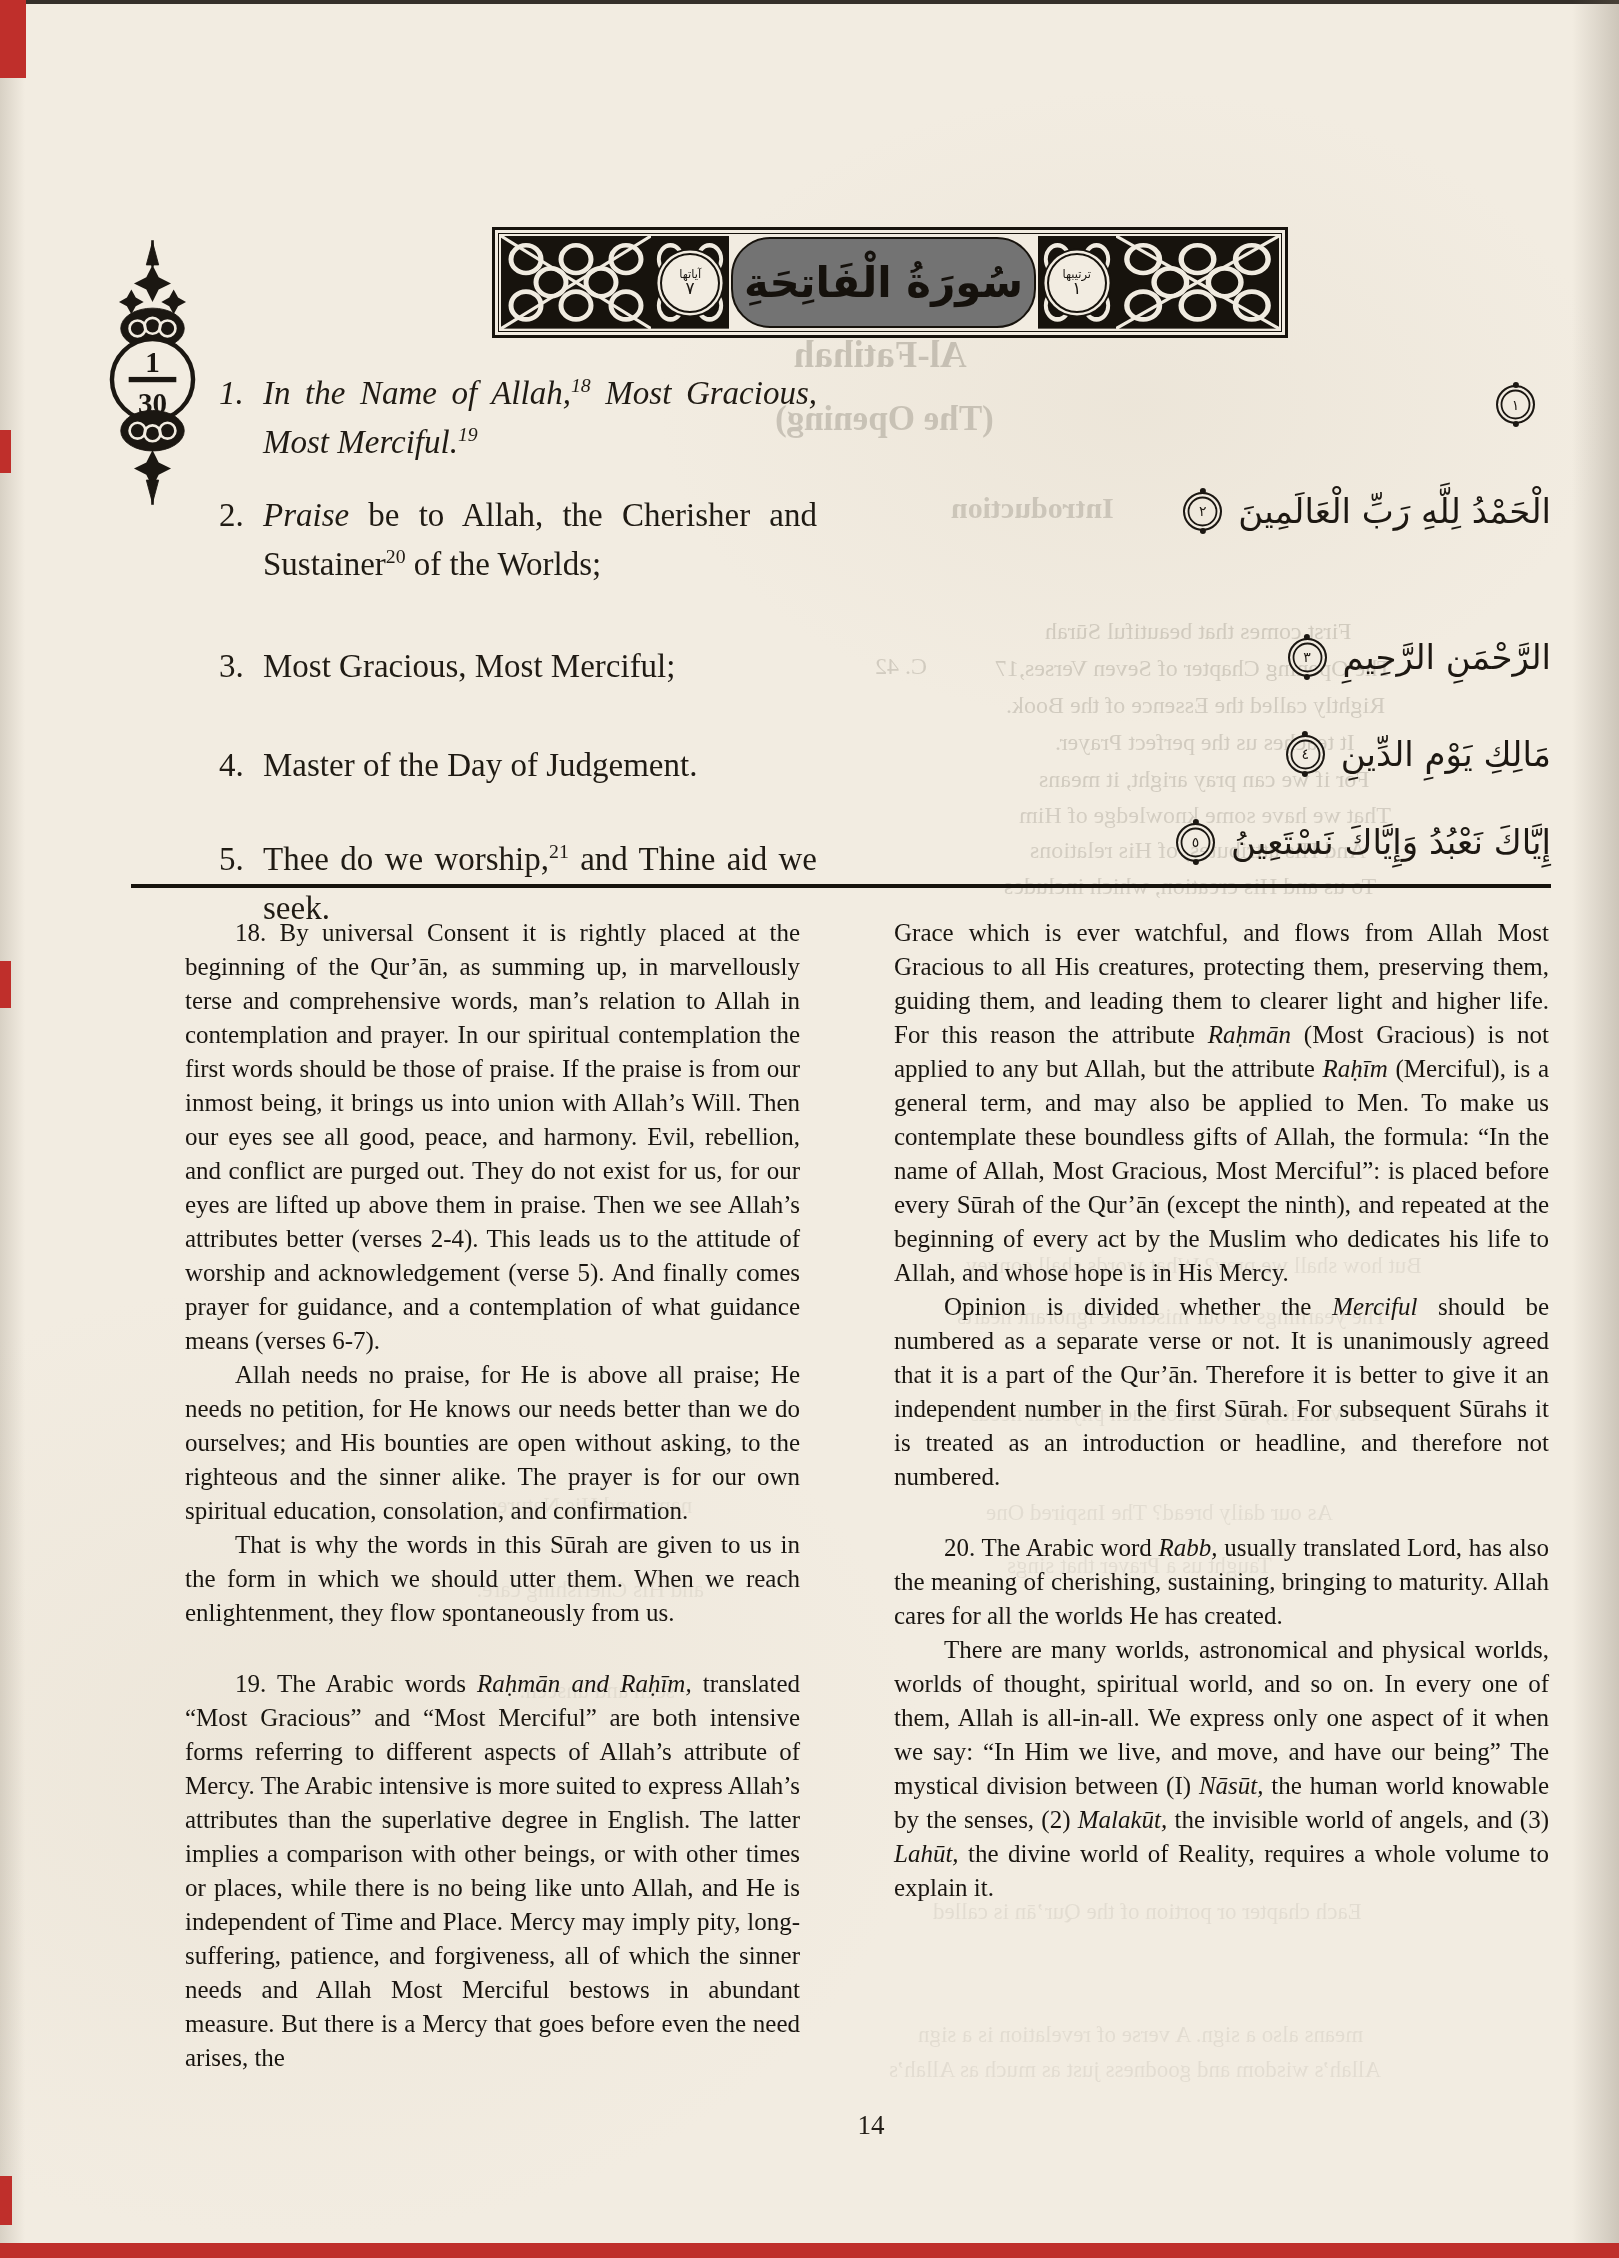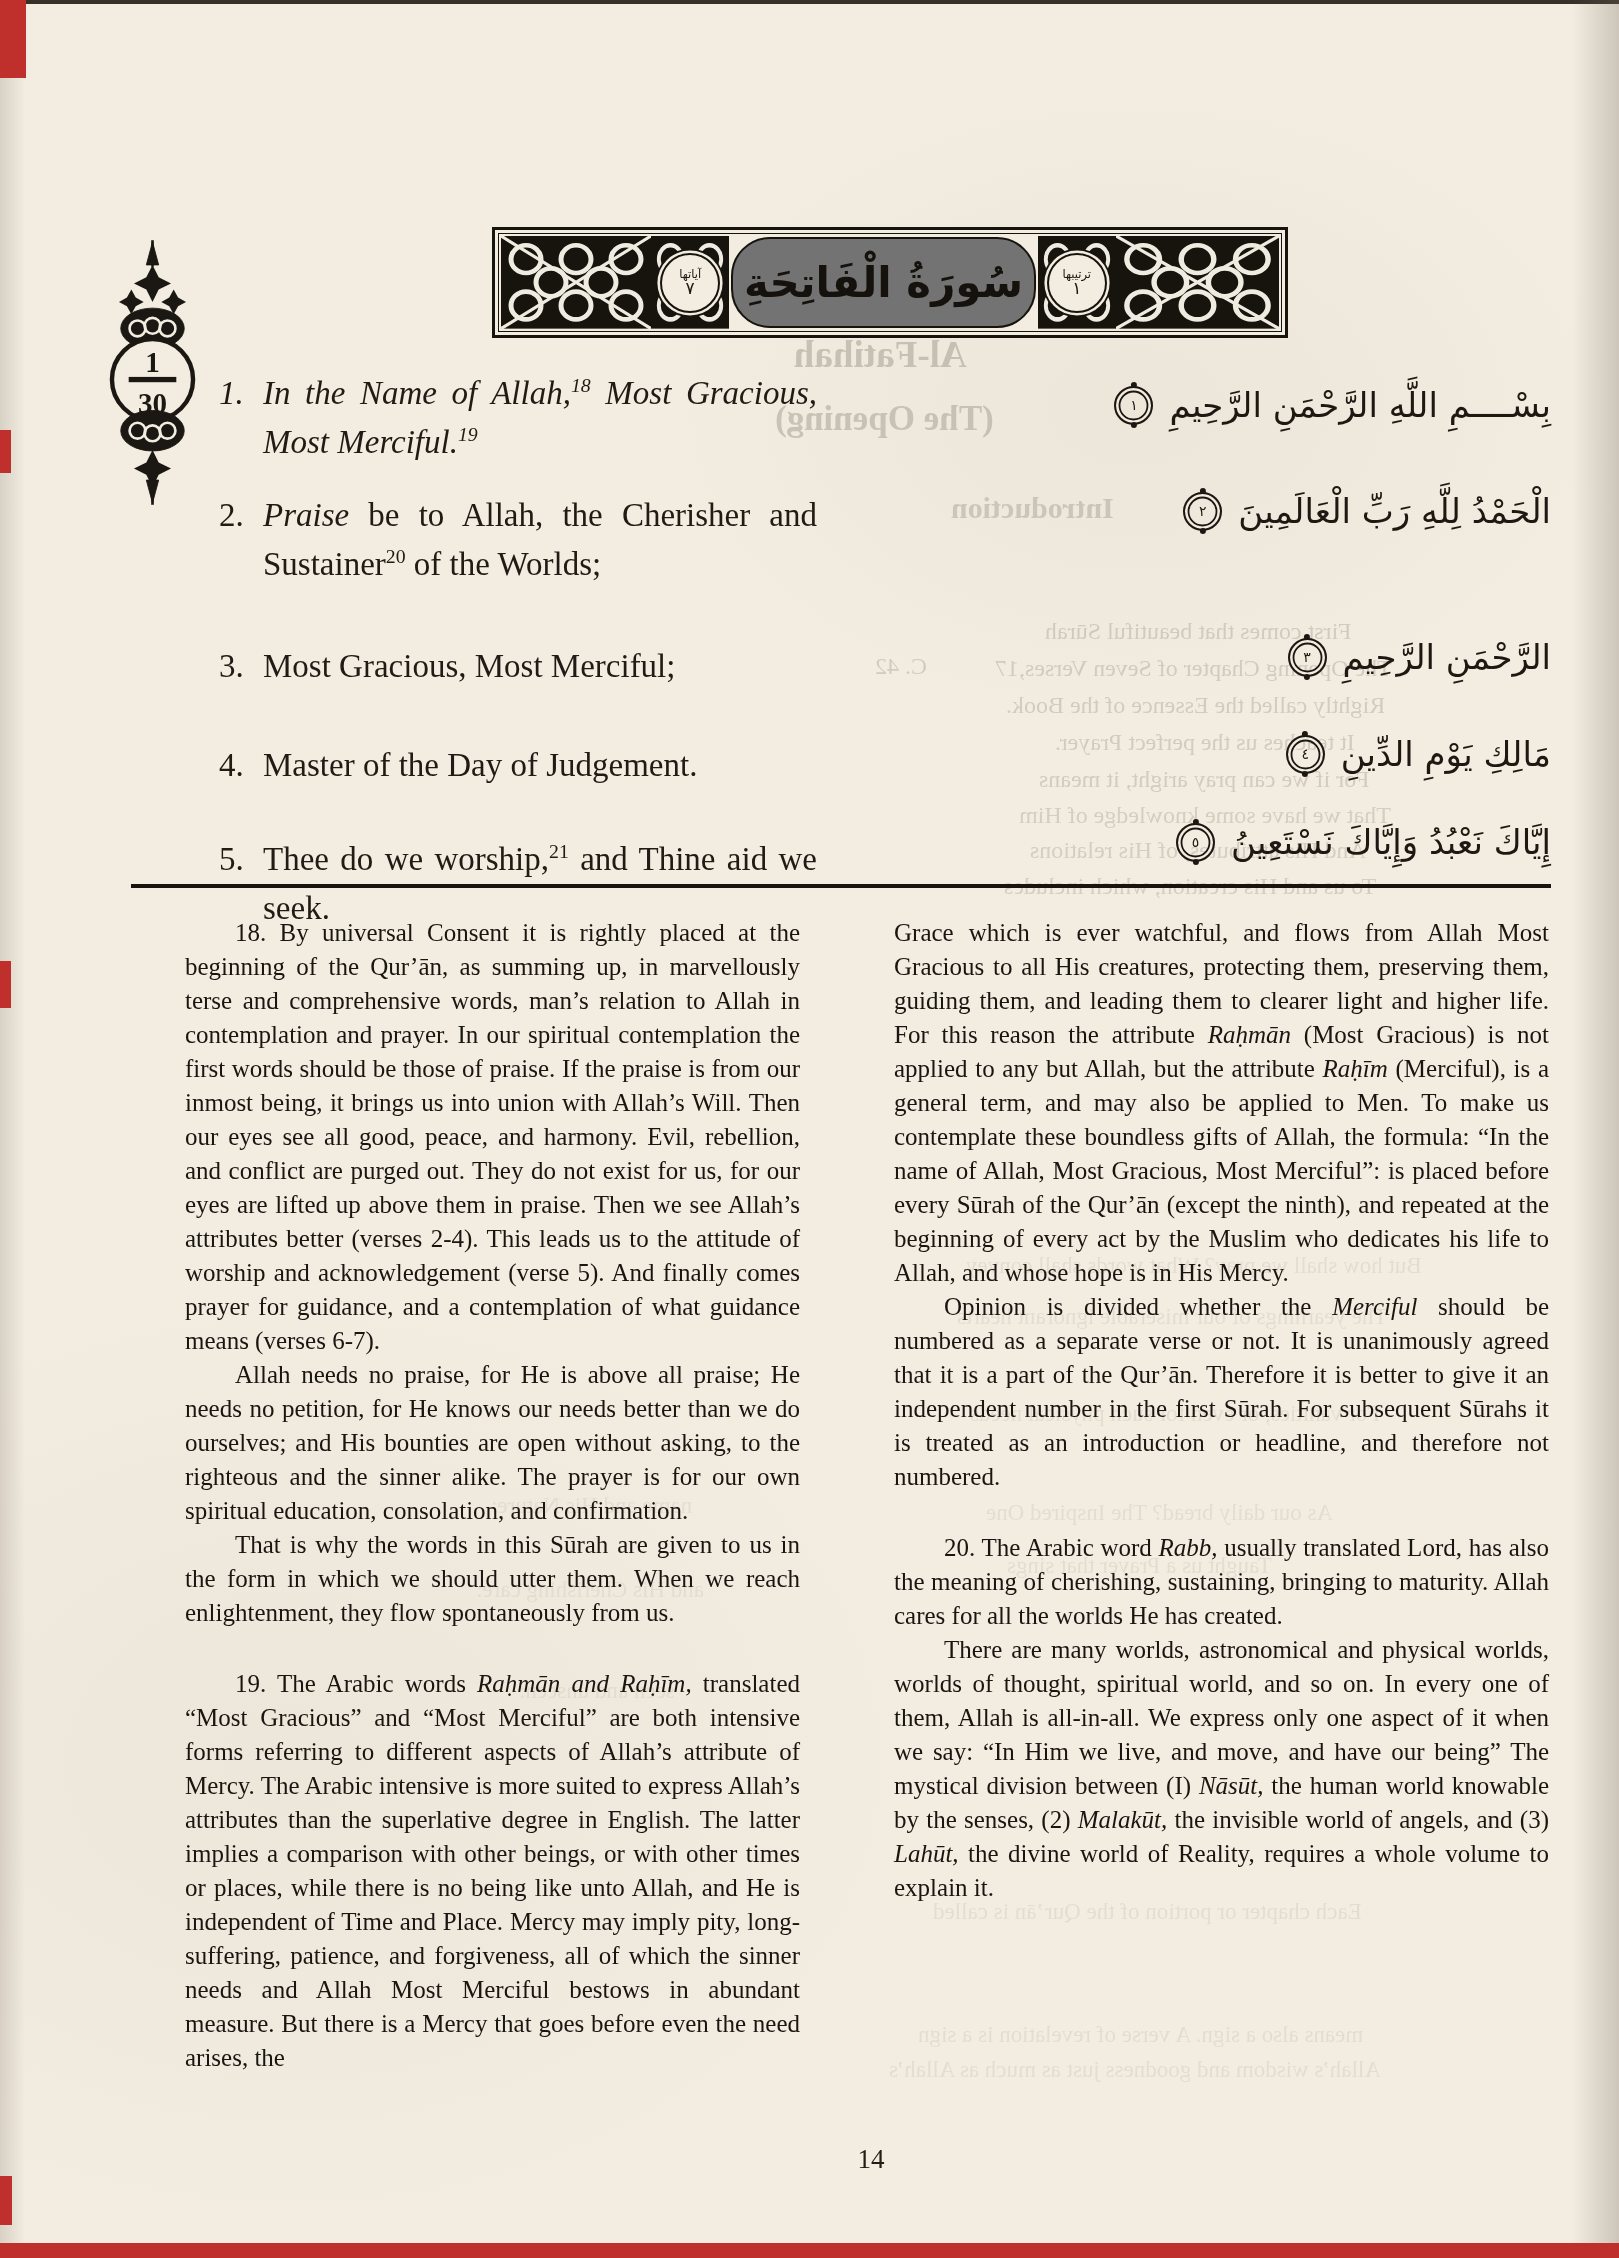--- a/index.html
+++ b/index.html
@@ -82,21 +82,21 @@
   .fn-col{position:absolute;top:916px;font-size:25px;line-height:34px;
     text-align:justify;color:#191510;font-family:Liberation Serif, serif;}
   .fn-left{left:185px;width:615px;}
   .fn-right{left:894px;width:655px;}
   .fn-col p{margin:0;}
   .fn-col p.ind{text-indent:50px;}
   .fn-col p.gap{margin-top:37px;}
 
   
   .page-number{position:absolute;left:840px;top:2110px;width:62px;text-align:center;
-    font-size:27px;color:#221d16;margin-top:34px;}
+    font-size:27px;color:#221d16;}
 
   
   .ghost{position:absolute;transform:scaleX(-1);color:#8f897c;white-space:nowrap;
     font-size:24px;opacity:.30;}
   .bl0{left:794px;top:333px;font-size:37px;font-weight:bold;opacity:.42;}
   .bl1{left:775px;top:399px;font-size:35px;font-weight:bold;opacity:.40;}
   .bl2{left:951px;top:491px;font-size:30px;font-weight:bold;opacity:.36;}
   .bl3{left:875px;top:653px;opacity:.32;}
   .bl4{left:1045px;top:618px;opacity:.32;}
   .bl5{left:995px;top:655px;opacity:.32;}
@@ -273,21 +273,20 @@
   <div class="verse-row" style="top:741px">
     <span class="vnum">4.</span>
     <span class="vtext">Master of the Day of Judgement.</span>
   </div>
   <div class="verse-row" style="top:835px">
     <span class="vnum">5.</span>
     <span class="vtext">Thee do we worship,<sup>21</sup> and Thine aid we seek.</span>
   </div>
 
   <div class="verse-ar" style="top:385px">
-    <span class="ar-text">بِسْــــمِ اللَّهِ الرَّحْمَنِ الرَّحِيمِ</span>
     <span class="ayah-marker">
       <span class="ayah-digit">١</span>
     </span>
   </div>
   <div class="verse-ar" style="top:491px">
     <span class="ar-text">الْحَمْدُ لِلَّهِ رَبِّ الْعَالَمِينَ</span>
     <span class="ayah-marker">
       <span class="ayah-digit">٢</span>
     </span>
   </div>

